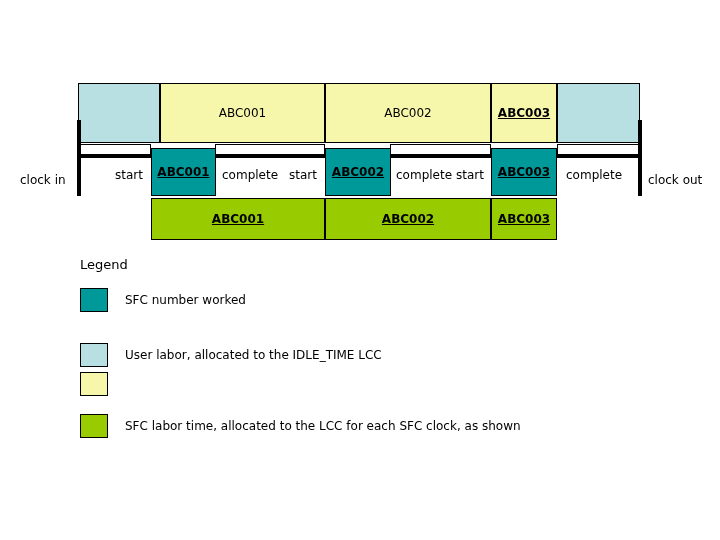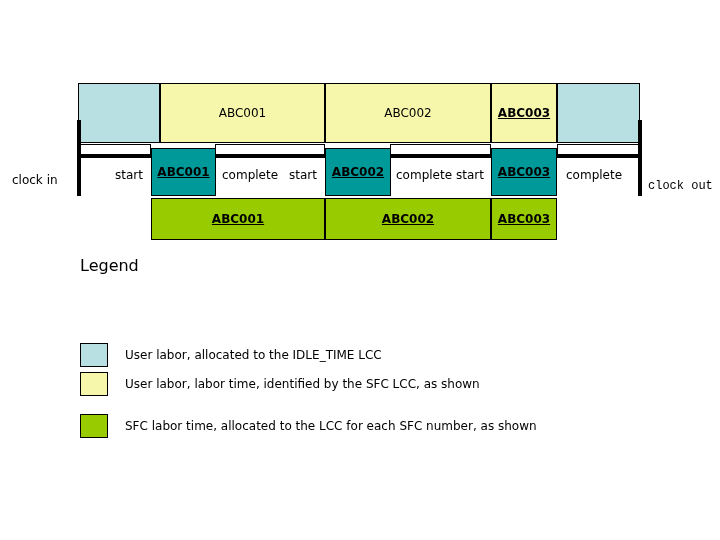--- a/index.html
+++ b/index.html
@@ -63,21 +63,21 @@
     position: absolute;
     background: #000000;
     height: 4px;
   }
 
   
   .legend-title {
     position: absolute;
     left: 80px;
     top: 258px;
-    font-size: 16px;
+    font-size: 13px;
     line-height: 1;
   }
   .legend-row {
     position: absolute;
     left: 80px;
     height: 24px;
     display: flex;
     align-items: center;
   }
   .legend-swatch {
@@ -148,34 +148,37 @@
   <div class="cell c-green bold" style="left:325px; top:198px; width:166px; height:42px;">
     <span>ABC002</span>
   </div>
   <div class="cell c-green bold" style="left:491px; top:198px; width:66px; height:42px;">
     <span>ABC003</span>
   </div>
 
   <div class="bar-v" style="left:77px; top:120px; height:76px;"></div>
   <div class="bar-v" style="left:638px; top:120px; height:76px;"></div>
 
-  <div class="txt" style="left:12px; top:174px;">clock in</div>
-  <div class="txt" style="left:648px; top:180px;font-family:Liberation Mono, monospace;">clock out</div>
+  <div class="txt" style="left:20px; top:174px;">clock in</div>
+  <div class="txt" style="left:648px; top:174px;">clock out</div>
 
   <div class="legend-title">Legend</div>
 
+  <div class="legend-row" style="top:288px;">
+    <div class="legend-swatch" style="background:#009999;"></div>
+    <div class="legend-label">SFC number worked</div>
+  </div>
 
   <div class="legend-row" style="top:330px;margin-top:13px;">
     <div class="legend-swatch" style="background:#b8dfe2;"></div>
     <div class="legend-label">User labor, allocated to the IDLE_TIME LCC</div>
   </div>
 
   <div class="legend-row" style="top:372px;">
     <div class="legend-swatch" style="background:#f7f7ab;"></div>
-    <div class="legend-label">User labor, labor time, identified by the SFC LCC, as shown</div>
   </div>
 
   <div class="legend-row" style="top:414px;">
     <div class="legend-swatch" style="background:#99cc00;"></div>
-    <div class="legend-label">SFC labor time, allocated to the LCC for each SFC number, as shown</div>
+    <div class="legend-label">SFC labor time, allocated to the LCC for each SFC clock, as shown</div>
   </div>
 
 </div>
 
 </body></html>

